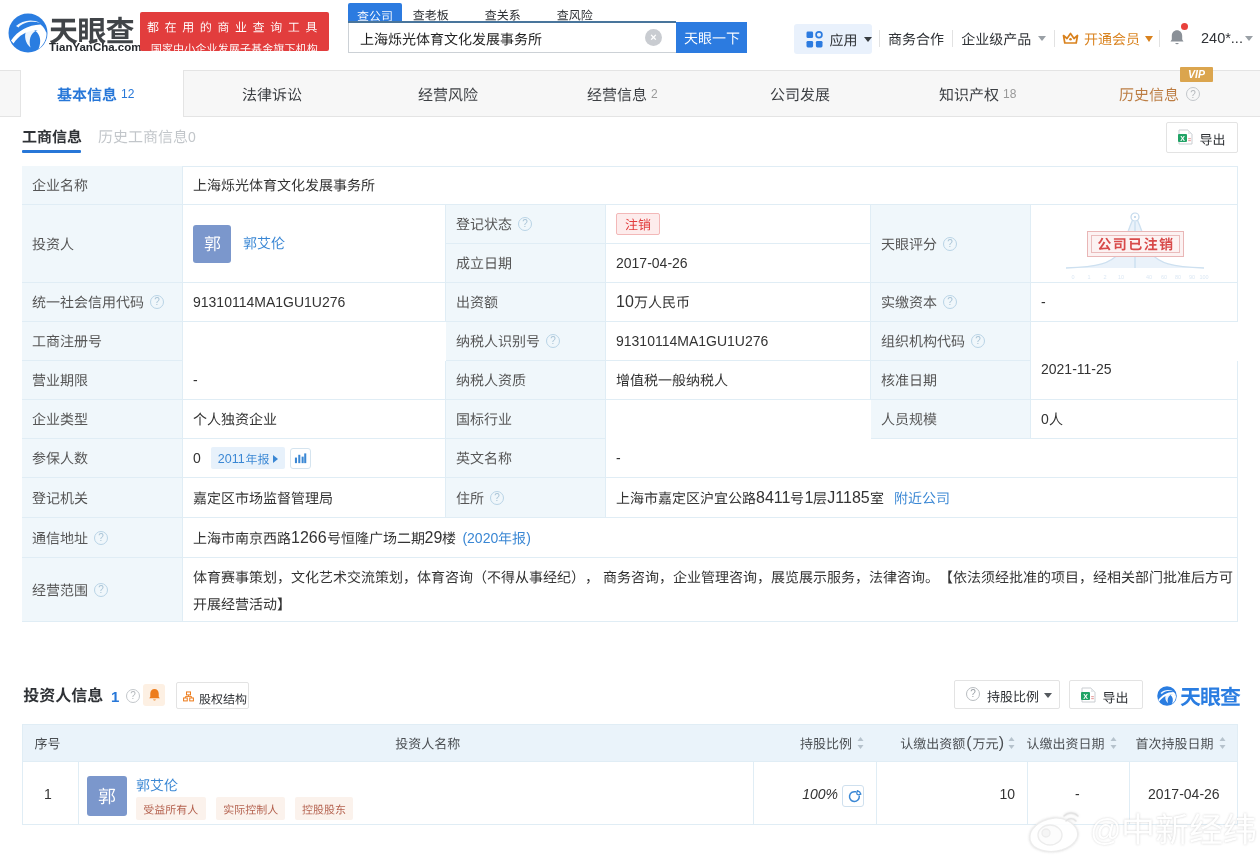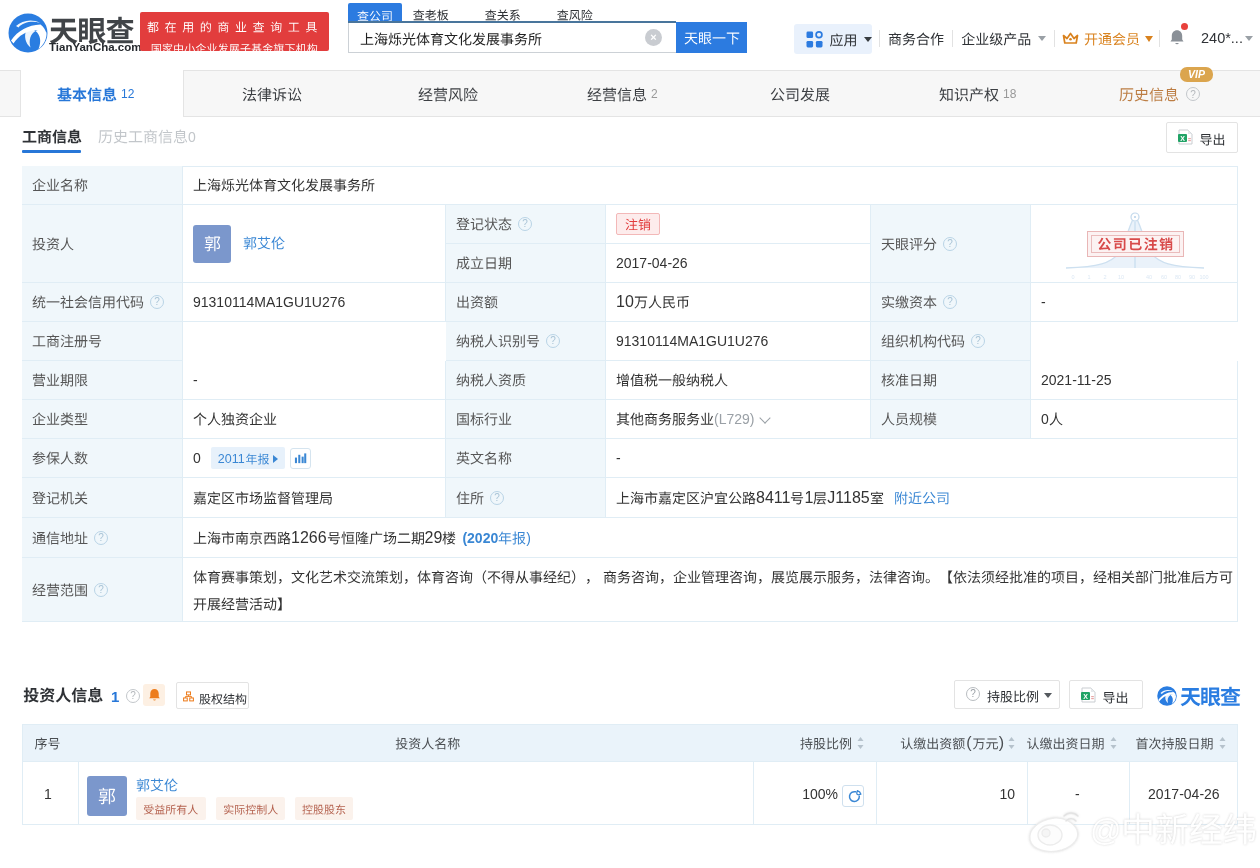--- a/index.html
+++ b/index.html
@@ -460,21 +460,21 @@
       </svg><span style="color:#999;font-size:12px;margin-left:4px;vertical-align:2px;">18</span></div>
 <div style="position:absolute;left:1119px;top:86px;width:62px;height:16px;"><svg class="cg" style="vertical-align:-0.12em;" width="60.0" height="15" viewBox="0 -880 4000 1000">
         <g fill="#bc7d43">
           <use href="#g74" xlink:href="#g74" x="0"></use>
           <use href="#g75" xlink:href="#g75" x="1000"></use>
           <use href="#g69" xlink:href="#g69" x="2000"></use>
           <use href="#g70" xlink:href="#g70" x="3000"></use>
         </g>
       </svg></div>
 <div style="position:absolute;left:1186px;top:87px;width:14px;height:14px;width:14px;height:14px;border:1px solid #c3c7cb;border-radius:50%;color:#b4b8bc;font-size:10px;line-height:13px;text-align:center;box-sizing:border-box;">?</div>
-<div style="position:absolute;left:1180px;top:67px;width:33px;height:15px;background:#dba54e;border-radius:7px;text-align:center;color:#fff;font-size:10.5px;font-weight:bold;line-height:15px;font-style:italic;">VIP</div>
+<div style="position:absolute;left:1180px;top:67px;width:33px;height:15px;background:#dba54e;border-radius:1px;text-align:center;color:#fff;font-size:10.5px;font-weight:bold;line-height:15px;font-style:italic;">VIP</div>
 <div style="position:absolute;left:22px;top:128px;width:70px;height:16px;"><svg class="cg" style="vertical-align:-0.12em;" width="60.0" height="15" viewBox="0 -880 4000 1000">
         <g fill="#2f3236">
           <use href="#g76" xlink:href="#g76" x="0"></use>
           <use href="#g77" xlink:href="#g77" x="1000"></use>
           <use href="#g61" xlink:href="#g61" x="2000"></use>
           <use href="#g62" xlink:href="#g62" x="3000"></use>
         </g>
       </svg></div>
 <div style="position:absolute;left:22px;top:150px;width:59px;height:3px;background:#2777d8;border-radius:1px;"></div>
 <div style="position:absolute;left:98px;top:128px;width:120px;height:16px;"><svg class="cg" style="vertical-align:-0.12em;" width="90.0" height="15" viewBox="0 -880 6000 1000">
@@ -766,21 +766,21 @@
 <div style="position:absolute;left:871px;top:361px;width:160px;height:39px;background:#f0f7fb;border-right:1px solid #e0edf5;border-bottom:1px solid #e0edf5;box-sizing:border-box;padding-left:10px;display:flex;align-items:center;">
       <svg class="cg" style="vertical-align:-0.12em;" width="56.0" height="14" viewBox="0 -880 4000 1000">
         <g fill="#555">
           <use href="#g128" xlink:href="#g128" x="0"></use>
           <use href="#g129" xlink:href="#g129" x="1000"></use>
           <use href="#g96" xlink:href="#g96" x="2000"></use>
           <use href="#g97" xlink:href="#g97" x="3000"></use>
         </g>
       </svg>
     </div>
-<div style="position:absolute;left:1031px;top:361px;width:207px;height:39px;border-right:1px solid #e0edf5;border-bottom:1px solid #e0edf5;box-sizing:border-box;padding-left:10px;display:flex;align-items:center;">
+<div style="position:absolute;left:1031px;top:361px;width:207px;height:39px;border-right:1px solid #e0edf5;border-bottom:1px solid #e0edf5;box-sizing:border-box;padding-left:10px;display:flex;align-items:flex-start;">
       <span style="color:#333;font-size:14px;">2021-11-25</span>
     </div>
 <div style="position:absolute;left:22px;top:400px;width:161px;height:39px;background:#f0f7fb;border-right:1px solid #e0edf5;border-bottom:1px solid #e0edf5;box-sizing:border-box;padding-left:10px;display:flex;align-items:center;">
       <svg class="cg" style="vertical-align:-0.12em;" width="56.0" height="14" viewBox="0 -880 4000 1000">
         <g fill="#555">
           <use href="#g17" xlink:href="#g17" x="0"></use>
           <use href="#g8" xlink:href="#g8" x="1000"></use>
           <use href="#g130" xlink:href="#g130" x="2000"></use>
           <use href="#g131" xlink:href="#g131" x="3000"></use>
         </g>
@@ -800,35 +800,20 @@
     </div>
 <div style="position:absolute;left:446px;top:400px;width:160px;height:39px;background:#f0f7fb;border-right:1px solid #e0edf5;border-bottom:1px solid #e0edf5;box-sizing:border-box;padding-left:10px;display:flex;align-items:center;">
       <svg class="cg" style="vertical-align:-0.12em;" width="56.0" height="14" viewBox="0 -880 4000 1000">
         <g fill="#555">
           <use href="#g13" xlink:href="#g13" x="0"></use>
           <use href="#g134" xlink:href="#g134" x="1000"></use>
           <use href="#g135" xlink:href="#g135" x="2000"></use>
           <use href="#g8" xlink:href="#g8" x="3000"></use>
         </g>
       </svg>
-    </div>
-<div style="position:absolute;left:606px;top:400px;width:265px;height:39px;border-right:1px solid #e0edf5;border-bottom:1px solid #e0edf5;box-sizing:border-box;padding-left:10px;display:flex;align-items:center;">
-      <svg class="cg" style="vertical-align:-0.12em;" width="98.0" height="14" viewBox="0 -880 7000 1000">
-        <g fill="#333">
-          <use href="#g136" xlink:href="#g136" x="0"></use>
-          <use href="#g137" xlink:href="#g137" x="1000"></use>
-          <use href="#g7" xlink:href="#g7" x="2000"></use>
-          <use href="#g44" xlink:href="#g44" x="3000"></use>
-          <use href="#g138" xlink:href="#g138" x="4000"></use>
-          <use href="#g44" xlink:href="#g44" x="5000"></use>
-          <use href="#g8" xlink:href="#g8" x="6000"></use>
-        </g>
-      </svg>
-      <span style="color:#9aa0a6;font-size:14px;">(L729)</span>
-      <span style="display:inline-block;margin-left:7px;margin-bottom:3px;width:7px;height:7px;border-right:1.3px solid #9aa0a6;border-bottom:1.3px solid #9aa0a6;transform:rotate(45deg);"></span>
     </div>
 <div style="position:absolute;left:871px;top:400px;width:160px;height:39px;background:#f0f7fb;border-right:1px solid #e0edf5;border-bottom:1px solid #e0edf5;box-sizing:border-box;padding-left:10px;display:flex;align-items:center;">
       <svg class="cg" style="vertical-align:-0.12em;" width="56.0" height="14" viewBox="0 -880 4000 1000">
         <g fill="#555">
           <use href="#g84" xlink:href="#g84" x="0"></use>
           <use href="#g58" xlink:href="#g58" x="1000"></use>
           <use href="#g139" xlink:href="#g139" x="2000"></use>
           <use href="#g140" xlink:href="#g140" x="3000"></use>
         </g>
       </svg>
@@ -992,21 +977,21 @@
           <use href="#g97" xlink:href="#g97" x="6000"></use>
         </g>
       </svg>
       <span style="color:#333;">29</span>
       <svg class="cg" style="vertical-align:-0.12em;" width="14.0" height="14" viewBox="0 -880 1000 1000">
         <g fill="#333">
           <use href="#g174" xlink:href="#g174" x="0"></use>
         </g>
       </svg>
       <span style="width:6px;display:inline-block;"></span>
-      <span style="color:#3a87d4;font-size:14px;font-weight:bold;">(2020</span>
+      <span style="color:#3a87d4;font-size:14px;">(2020</span>
       <svg class="cg" style="vertical-align:-0.12em;" width="28.0" height="14" viewBox="0 -880 2000 1000">
         <g fill="#3a87d4">
           <use href="#g144" xlink:href="#g144" x="0"></use>
           <use href="#g145" xlink:href="#g145" x="1000"></use>
         </g>
       </svg>
       <span style="color:#3a87d4;font-size:14px;">)</span>
     </div>
 <div style="position:absolute;left:22px;top:558px;width:161px;height:64px;background:#f0f7fb;border-right:1px solid #e0edf5;border-bottom:1px solid #e0edf5;box-sizing:border-box;padding-left:10px;display:flex;align-items:center;">
       <svg class="cg" style="vertical-align:-0.12em;" width="56.0" height="14" viewBox="0 -880 4000 1000">
@@ -1314,21 +1299,21 @@
             <use href="#g84" xlink:href="#g84" x="4000"></use>
           </g>
         </svg></span><span style="display:inline-block;margin-right:10px;padding:2.5px 6px;background:#fbf2ec;border-radius:2px;"><svg class="cg" style="vertical-align:-0.12em;" width="46.0" height="11" viewBox="0 -880 4000 1000">
           <g fill="#b4614e">
             <use href="#g227" xlink:href="#g227" x="0"></use>
             <use href="#g213" xlink:href="#g213" x="1000"></use>
             <use href="#g213" xlink:href="#g213" x="2000"></use>
             <use href="#g229" xlink:href="#g229" x="3000"></use>
           </g>
         </svg></span></div>
-<div style="position:absolute;display:flex;align-items:center;right:422px;top:762px;height:63px;">
+<div style="position:absolute;display:flex;align-items:center;right:422px;top:762px;height:63px;font-style:italic;">
       <span style="font-size:14px;color:#333;">100%</span>
     </div>
 <div style="position:absolute;left:842px;top:785px;width:22px;height:22px;border:1px solid #cfe0ee;border-radius:3px;box-sizing:border-box;text-align:center;"><svg width="14" height="14" viewBox="0 0 14 14" style="margin:3px 0 0 3px;">
 <path d="M7.6 2.8 A4.9 4.9 0 1 0 11.3 7.3" fill="none" stroke="#3a87d4" stroke-width="1.5" stroke-linecap="round"></path>
 <path d="M9.4 1.6 A5.1 5.1 0 0 1 12.9 5.2 L10.4 5.8 A1.7 1.7 0 0 1 8.7 4.1 Z" fill="none" stroke="#3a87d4" stroke-width="1.3" stroke-linejoin="round"></path>
       </svg></div>
 <div style="position:absolute;display:flex;align-items:center;right:245px;top:762px;height:63px;font-size:14px;color:#333;">10</div>
 <div style="position:absolute;display:flex;align-items:center;left:1075px;top:762px;height:63px;font-size:14px;color:#333;">-</div>
 <div style="position:absolute;display:flex;align-items:center;left:1148px;top:762px;height:63px;font-size:14px;color:#333;">2017-04-26</div>
 <svg width="62" height="54" viewBox="0 0 62 54" style="position:absolute;left:1024px;top:802px;filter:drop-shadow(0 0 1px rgba(190,190,190,0.5));" opacity="0.9">

